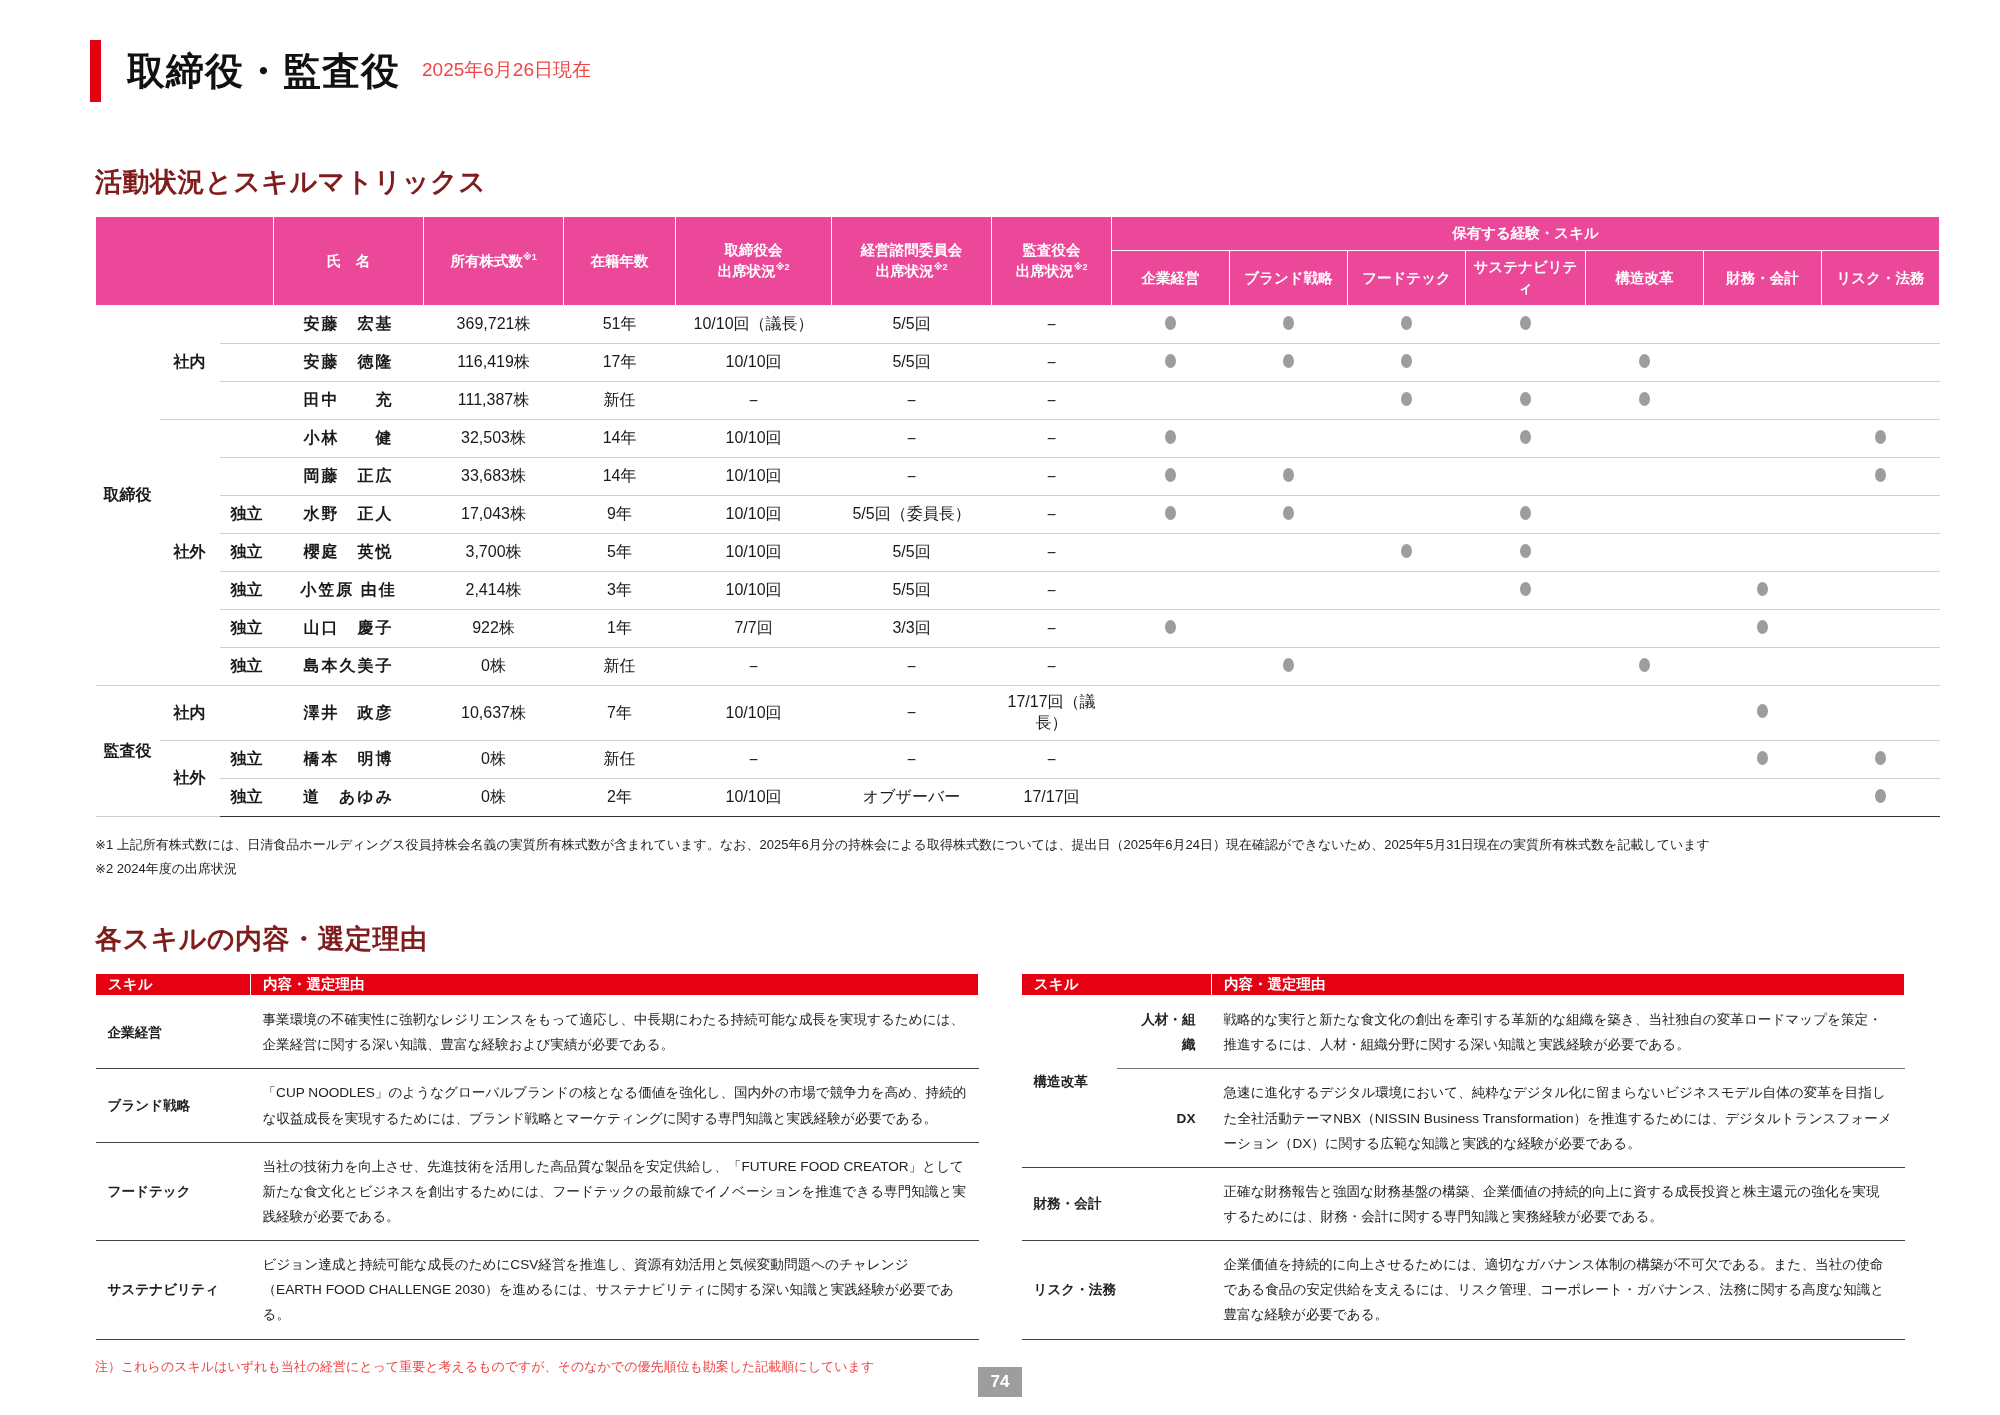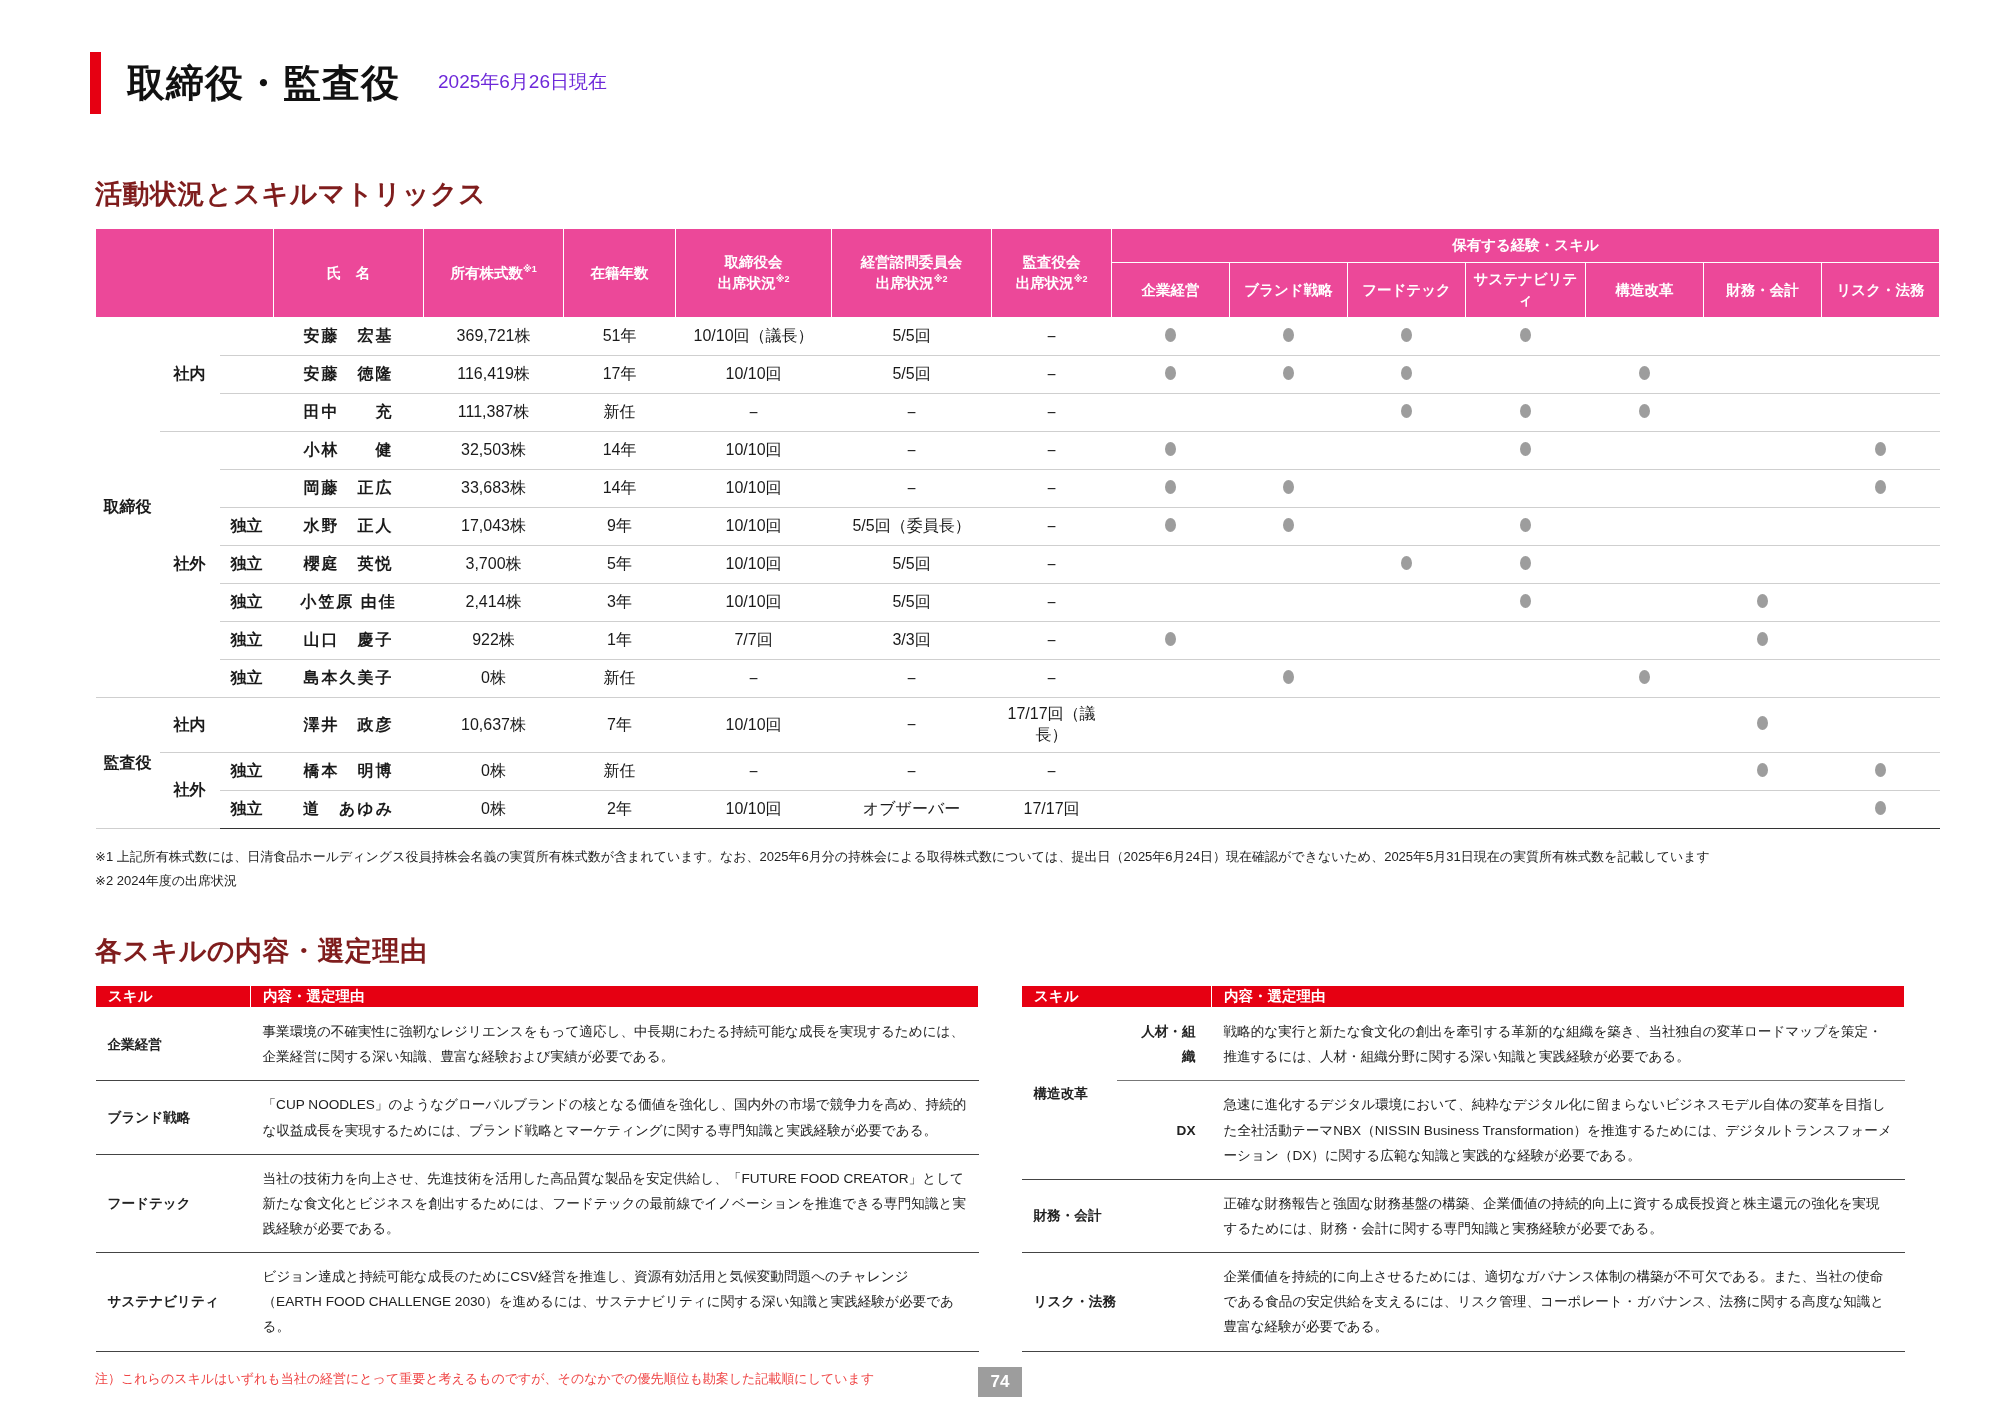--- a/index.html
+++ b/index.html
@@ -8,24 +8,24 @@
     width:2000px; height:1415px;
     background:#ffffff;
     font-family:"Liberation Sans", "DejaVu Sans", sans-serif;
     color:#1a1a1a;
     position:relative;
     overflow:hidden;
   }
   .page { position:relative; width:2000px; height:1415px; padding:0; }
 
   
-  .pg-header { display:flex; align-items:center; padding:52px 0 0 90px; }
+  .pg-header { display:flex; align-items:center; padding:40px 0 0 90px; }
   .red-bar { width:11px; height:62px; background:#e60012; margin-right:26px; }
   .pg-title { font-size:38px; font-weight:bold; letter-spacing:1px; color:#111; }
-  .pg-date { font-size:19px; color:#6d28d9; margin-left:38px; padding-bottom:3px; }
+  .pg-date { font-size:19px; color:#ef4444; margin-left:22px; padding-bottom:3px; }
 
   
   .sec-title {
     color:#7f1d1d; font-size:27px; font-weight:bold;
     margin:62px 0 16px 95px; letter-spacing:0.5px;
   }
   .sec-title-2 { margin-top:40px; }
 
   
   .matrix-wrap { margin:0 95px 0 95px; }

